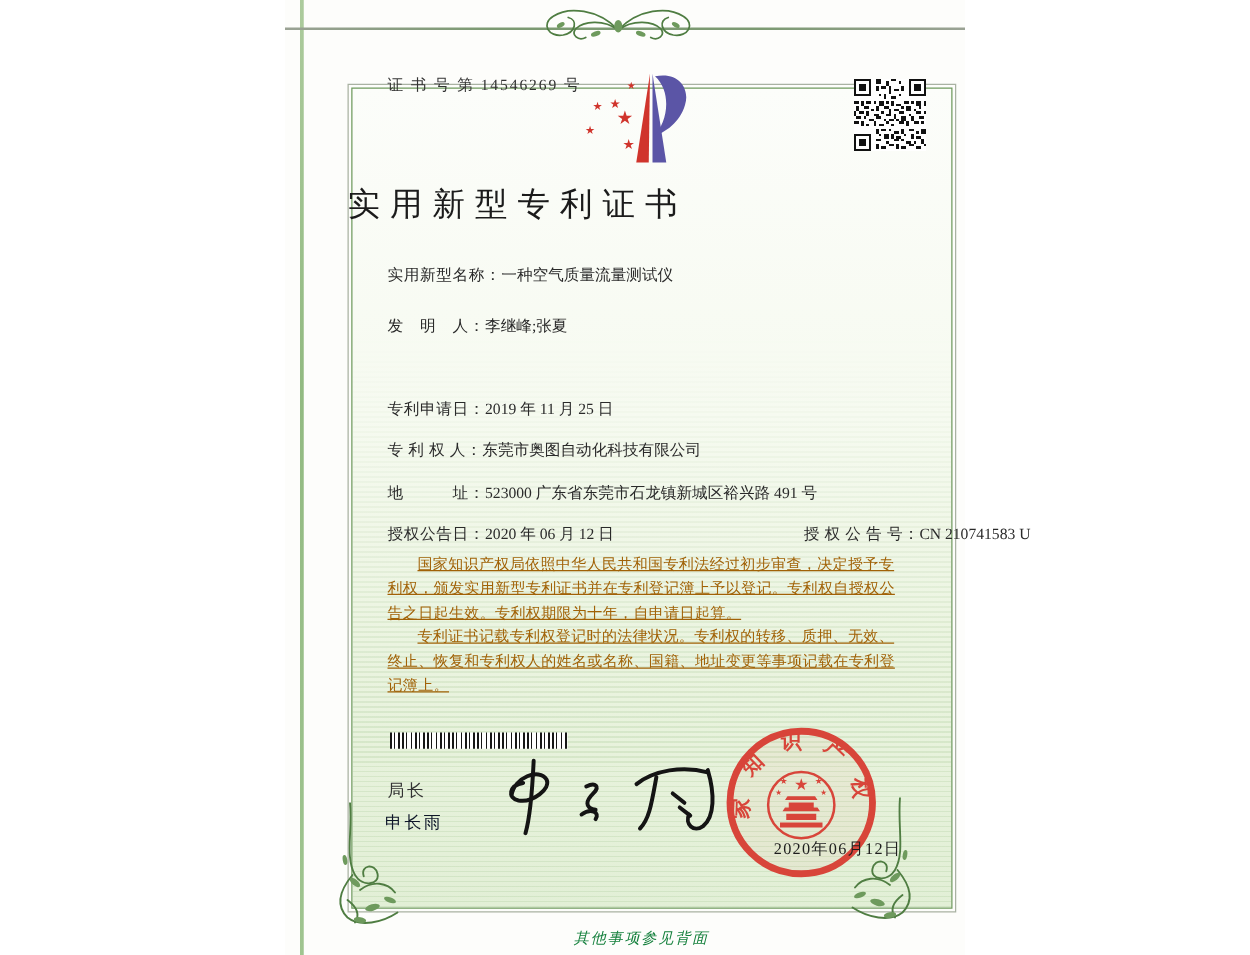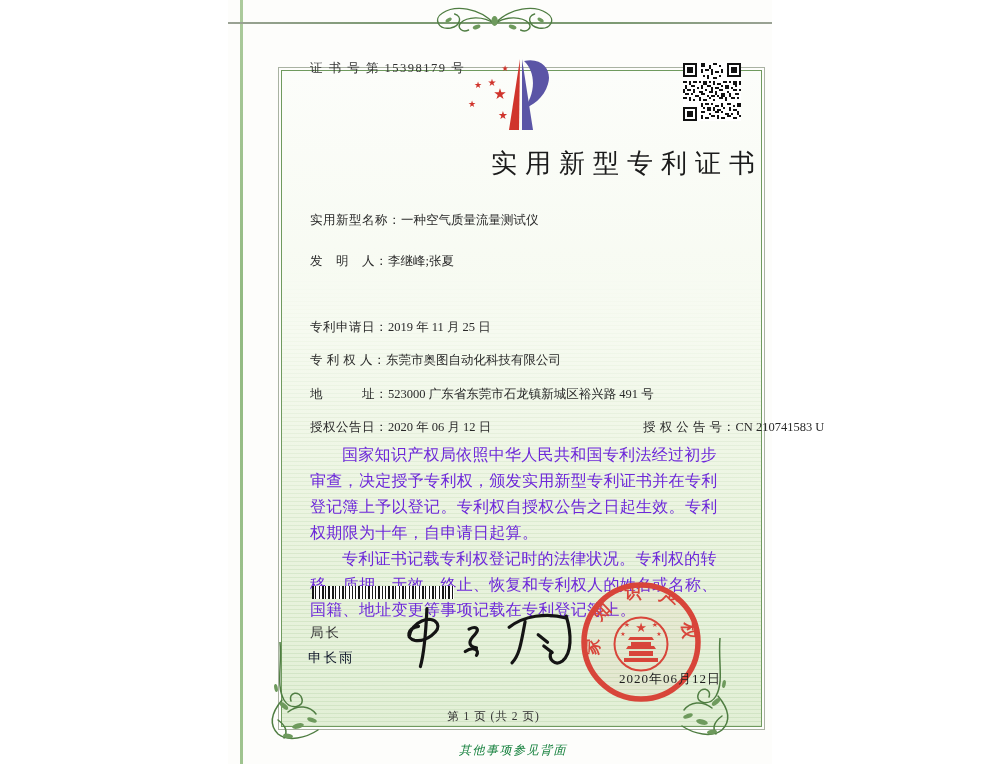--- a/index.html
+++ b/index.html
@@ -18,27 +18,27 @@
   .frame-inner::after{content:"";position:absolute;inset:0;
     background:repeating-linear-gradient(0deg,rgba(125,175,105,0.16) 0 1px,rgba(255,255,255,0) 1px 4px);
     -webkit-mask-image:linear-gradient(180deg,transparent 0 30%,#000 78%);
     mask-image:linear-gradient(180deg,transparent 0 30%,#000 78%);}
   .corner-ornament{position:absolute;z-index:3;}
   .co-br{transform:scaleX(-1);}
   .content{position:absolute;inset:0;z-index:4;color:#262626;}
   .cert-number{position:absolute;left:82px;top:60px;font-size:12.5px;letter-spacing:1.5px;color:#333;}
   .logo{position:absolute;left:238px;top:57px;}
   .qr{position:absolute;left:455px;top:62px;}
-  .title{position:absolute;left:50px;top:146px;width:485px;text-align:right;
+  .title{position:absolute;left:50px;top:146px;width:485px;text-align:left;
     font-size:26px;letter-spacing:8px;color:#1b1b1b;font-weight:500;}
   .field{position:absolute;left:82px;font-size:12.5px;white-space:nowrap;color:#2a2a2a;text-align:center;}
   .field .lab{letter-spacing:.5px;}
   .f1{top:212px}.f2{top:253px}.f3{top:286px}.f4{top:319px}.f5{top:352px}.f6{top:386px}.f7{top:419px}
   .grant2{position:absolute;left:285px;top:0;margin-left:48px;}
-  .paras{position:absolute;left:82px;top:442px;width:410px;font-size:16px;line-height:1.62;color:#6d28d9;}
+  .paras{position:absolute;left:82px;top:442px;width:410px;font-size:12px;line-height:1.62;color:#a16207;text-decoration:underline;}
   .paras p{margin:0;text-indent:2em;letter-spacing:.3px;}
   .barcode{position:absolute;left:84px;top:586px;width:142px;height:13px;background:
     repeating-linear-gradient(90deg,#161616 0 1.5px,#fff 1.5px 3px,#161616 3px 4px,#fff 4px 6.5px,#161616 6.5px 8px,#fff 8px 10px);}
   .issuer-title{position:absolute;left:82px;top:624px;font-size:13.5px;color:#333;letter-spacing:2px;}
   .issuer-name{position:absolute;left:80px;top:649px;font-size:13.5px;color:#0f172a;letter-spacing:2px;}
   .signature{position:absolute;left:155px;top:601px;}
   .seal{position:absolute;left:349px;top:578px;width:128px;height:128px;}
   .seal-date{position:absolute;left:361px;top:670px;font-size:13px;letter-spacing:1px;color:#1e1e1e;margin-left:30px;}
   .page-num{position:absolute;left:158px;top:709px;width:215px;text-align:center;font-size:11.5px;color:#333;letter-spacing:1px;}
   .back-note{position:absolute;left:231px;top:742px;font-size:12px;color:#15803d;letter-spacing:1.5px;font-style:italic;}
@@ -99,21 +99,21 @@
         <ellipse cx="26" cy="64" rx="5" ry="2.4" transform="rotate(40 26 64)"></ellipse>
         <ellipse cx="40" cy="84" rx="6" ry="2.6" transform="rotate(-15 40 84)"></ellipse>
         <ellipse cx="54" cy="78" rx="5" ry="2.2" transform="rotate(20 54 78)"></ellipse>
         <ellipse cx="18" cy="46" rx="4" ry="1.8" transform="rotate(80 18 46)"></ellipse>
         <ellipse cx="30" cy="94" rx="5" ry="2.2" transform="rotate(10 30 94)"></ellipse>
       </g>
     </svg>
 
     <div class="content">
 
-      <div class="cert-number">证 书 号 第 15398179 号</div>
+      <div class="cert-number">证 书 号 第 14546269 号</div>
 
       <svg class="logo" width="84" height="80" viewBox="0 0 84 80">
         <polygon points="54,2 43,73 53,73" fill="#d0342c"></polygon>
         <polygon points="56,2 56,73 67,73" fill="#5b55a6"></polygon>
         <path d="M58,4 C78,0 86,15 82,27 C78,41 66,49 57,52 C68,41 72,17 58,4 Z" fill="#5b55a6"></path>
         <g fill="#d0342c" font-family="'DejaVu Sans',sans-serif" text-anchor="middle">
           <text x="39" y="14" font-size="8">★</text>
           <text x="26" y="29" font-size="10">★</text>
           <text x="12" y="31" font-size="9">★</text>
           <text x="34" y="42" font-size="15">★</text>
@@ -199,18 +199,17 @@
             <text x="78" y="49" font-size="7">★</text>
             <text x="46" y="58" font-size="6">★</text>
             <text x="82" y="58" font-size="6">★</text>
           </g>
           <path d="M51,62 h26 l-2,-3 h-22 z M54,64 h20 v4 h-20 z M49,71 h30 l-2,-3 h-26 z M52,73 h24 v5 h-24 z M47,80 h34 v4 h-34 z"></path>
         </g>
       </svg>
 
       <div class="seal-date">2020年06月12日</div>
 
-      <div class="page-num">第 1 页 (共 2 页)</div>
       <div class="back-note">其他事项参见背面</div>
 
     </div>
   </div>
 </div>
 
 </body></html>

